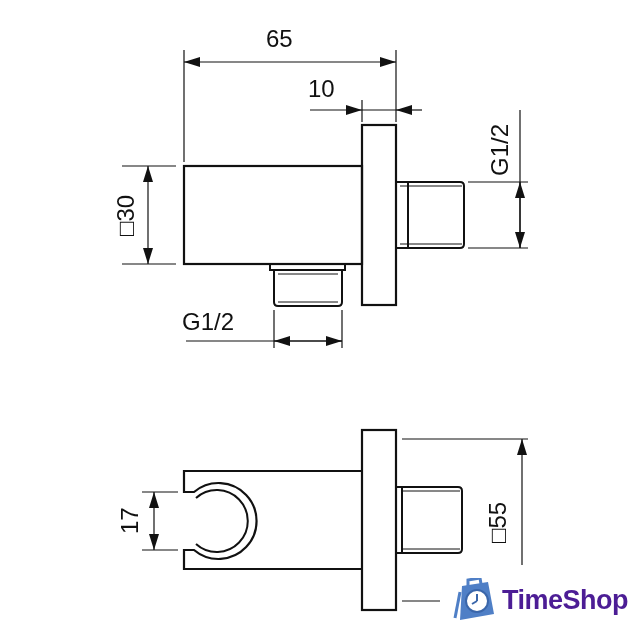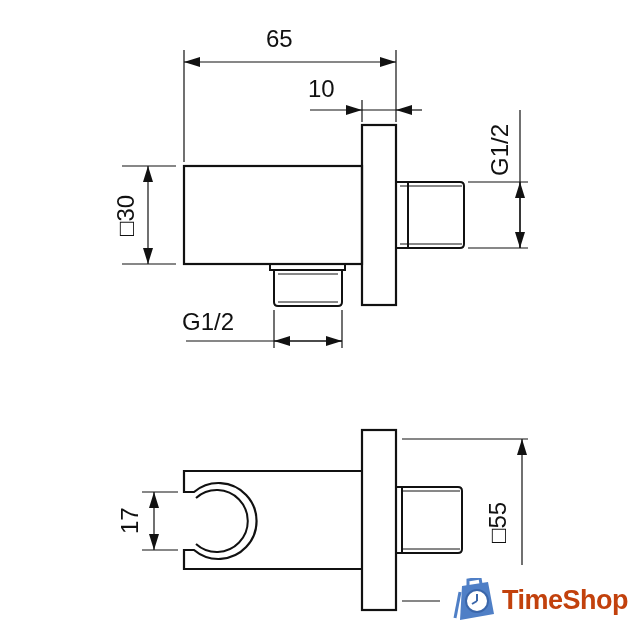--- a/index.html
+++ b/index.html
@@ -1,20 +1,20 @@
 <!DOCTYPE html>
 <html><head>
   <meta charset="utf-8">
   <style>
     html, body { margin: 0; padding: 0; background: #ffffff; }
     body { width: 640px; height: 640px; overflow: hidden; position: relative; }
     svg { position: absolute; left: 0; top: 0; }
     .dimtext { font-family: "Liberation Sans", sans-serif; font-size: 24px; fill: #111; }
     .logo { position: absolute; left: 452px; top: 578px; height: 44px; display: flex; align-items: center; }
-    .logo-text { font-family: "Liberation Sans", sans-serif; font-weight: bold; font-size: 27px; color: #c2410c; margin-left: 4px; letter-spacing: -0.5px; }
+    .logo-text { font-family: "Liberation Sans", sans-serif; font-weight: bold; font-size: 27px; color: #4c1d95; margin-left: 4px; letter-spacing: -0.5px; }
   </style>
 </head>
 <body>
 
 <svg width="640" height="640" viewBox="0 0 640 640" xmlns="http://www.w3.org/2000/svg">
   <defs>
     <marker id="arr" viewBox="0 0 10 10" refX="10" refY="5" markerWidth="9" markerHeight="9" orient="auto-start-reverse" markerUnits="userSpaceOnUse">
       <path d="M0,0 L10,5 L0,10 z" fill="#111"></path>
     </marker>
     <marker id="arrBig" viewBox="0 0 16 10" refX="16" refY="5" markerWidth="16" markerHeight="12" orient="auto-start-reverse" markerUnits="userSpaceOnUse">

